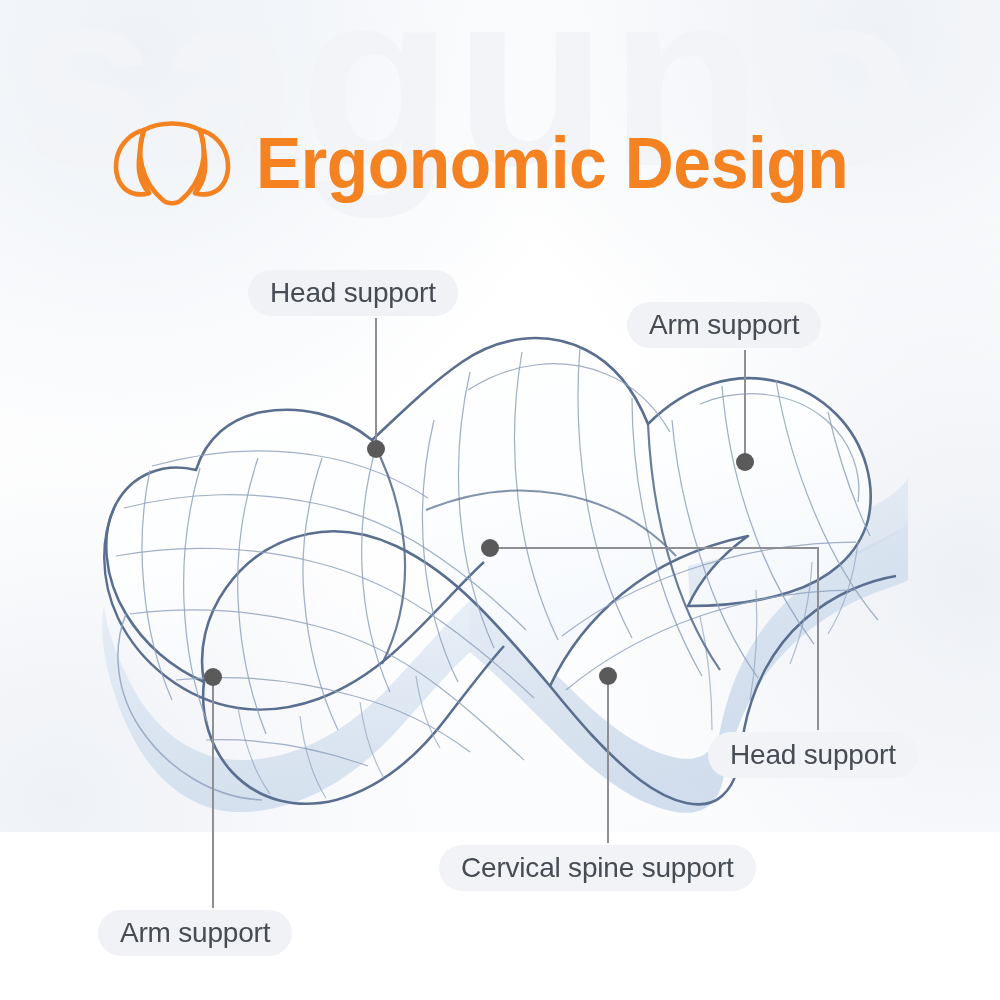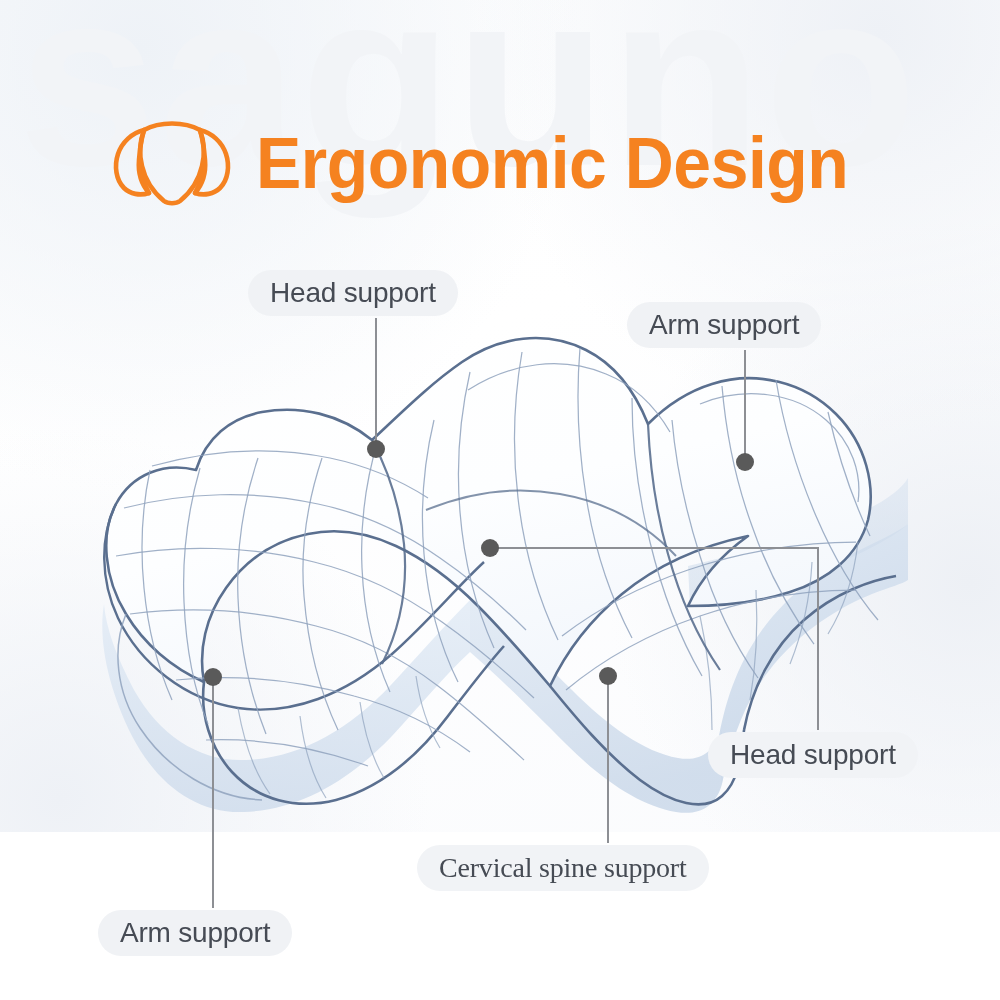--- a/index.html
+++ b/index.html
@@ -272,17 +272,17 @@
       <circle cx="213" cy="677" r="9"></circle>
     </g>
   </svg>
 
   <div class="label" style="left:248px; top:270px;">Head support</div>
 
   <div class="label" style="left:627px; top:302px;">Arm support</div>
 
   <div class="label wide" style="left:708px; top:732px;">Head support</div>
 
-  <div class="label wide" style="left:417px; top:845px;font-family:Liberation Serif, serif;">Cervical spine support</div>
+  <div class="label wide" style="left:439px; top:845px;">Cervical spine support</div>
 
   <div class="label" style="left:98px; top:910px;">Arm support</div>
 
 </div>
 
 </body></html>

